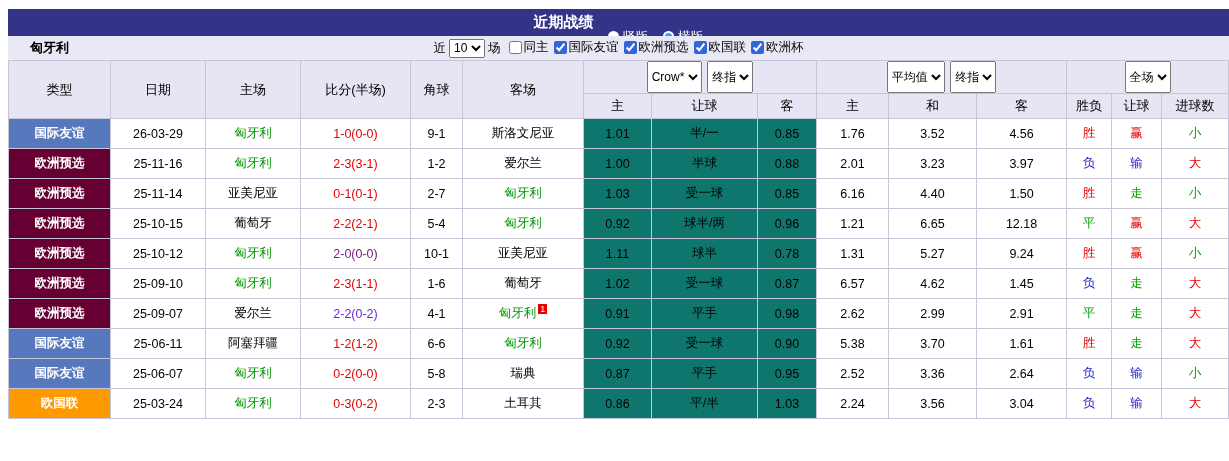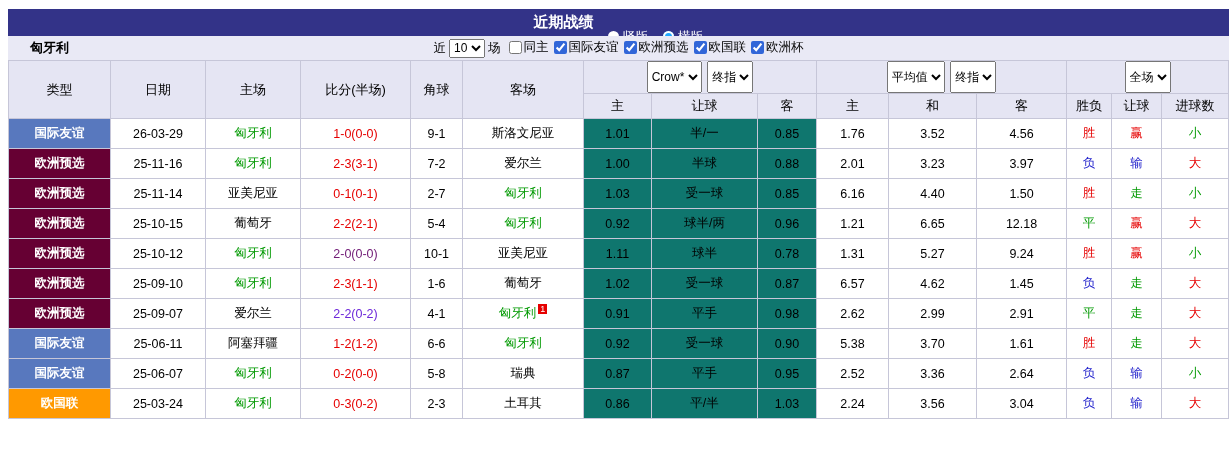--- a/index.html
+++ b/index.html
@@ -160,21 +160,21 @@
           <td>4.56</td>
           <td style="color:#E60000">胜</td>
           <td style="color:#E60000">赢</td>
           <td style="color:#009900">小</td>
         </tr>
         <tr>
           <td class="type-cell" style="background:#660033">欧洲预选</td>
           <td>25-11-16</td>
           <td style="color:#009900">匈牙利</td>
           <td style="color:#E60000">2-3(3-1)</td>
-          <td>7-2</td>
+          <td>1-2</td>
           <td>爱尔兰</td>
           <td class="cream">1.00</td>
           <td class="cream">半球</td>
           <td class="cream">0.88</td>
           <td>2.01</td>
           <td>3.23</td>
           <td>3.97</td>
           <td style="color:#2323CC">负</td>
           <td style="color:#2323CC">输</td>
           <td style="color:#E60000">大</td>

